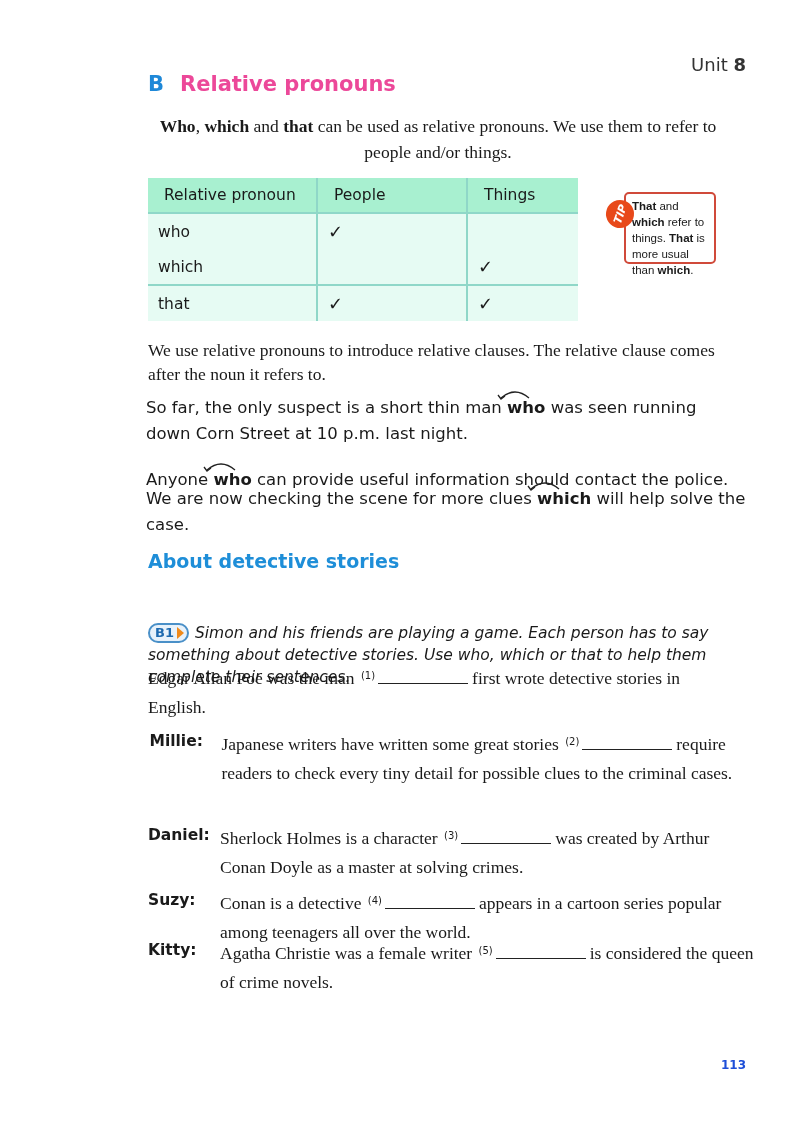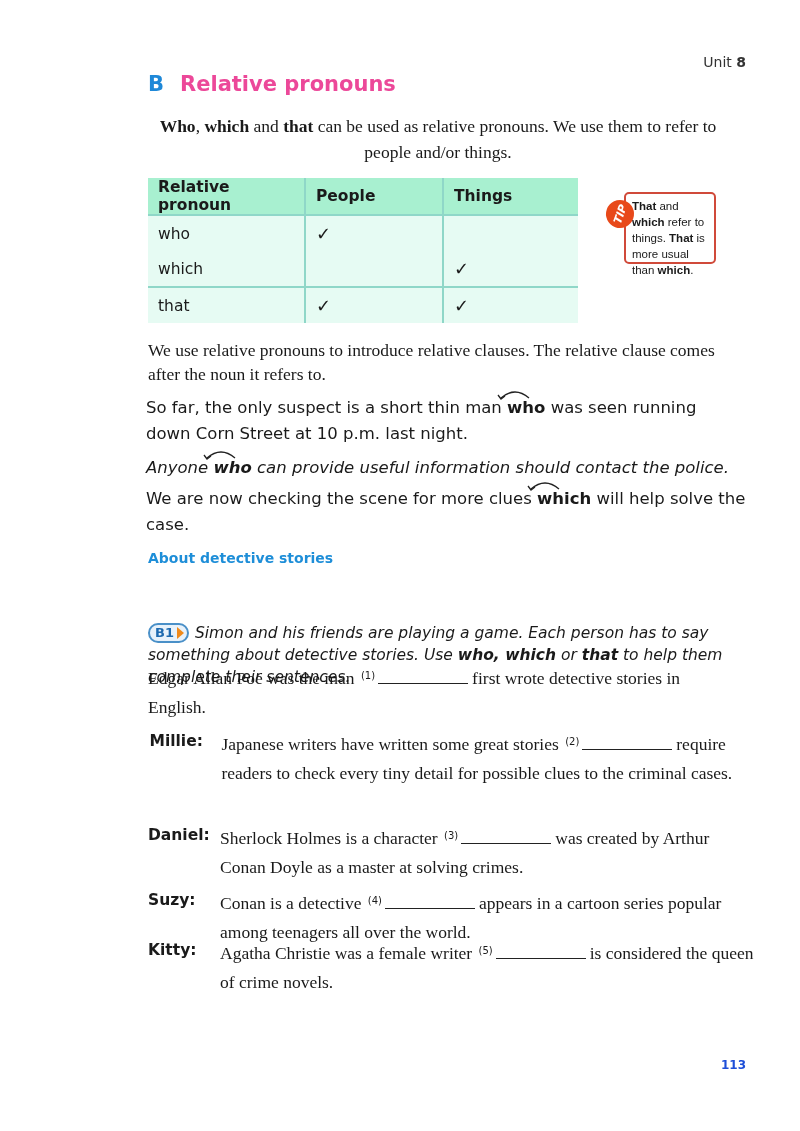--- a/index.html
+++ b/index.html
@@ -1,41 +1,41 @@
 <!DOCTYPE html>
 <html><head>
 <meta charset="utf-8">
 <style>
   html,body{margin:0;padding:0;background:#fff;}
   body{width:800px;height:1131px;position:relative;overflow:hidden;color:#1a1a1a;}
   .sans{font-family:"DejaVu Sans","Liberation Sans",sans-serif;}
   .serif{font-family:"Liberation Serif","DejaVu Serif",serif;}
   .abs{position:absolute;}
-  .unit{right:54px;top:54px;font-size:14px;color:#333;}
+  .unit{right:54px;top:54px;font-size:18px;color:#333;}
   .unit b{font-weight:bold;}
   .title{left:148px;top:72px;font-size:21px;font-weight:bold;}
   .title .letter{color:#1e88d8;margin-right:16px;}
   .title .text{color:#ec4899;}
   .intro{left:148px;top:113px;width:580px;font-size:17.5px;line-height:26px;text-align:center;}
   table.rp{position:absolute;left:148px;top:178px;width:430px;border-collapse:collapse;font-size:15.5px;}
-  table.rp th{background:#a8f0d0;text-align:left;font-weight:bold;padding:0 10px;height:34px;border-right:2px solid #8fd7c8;}
+  table.rp th{background:#a8f0d0;text-align:left;font-weight:normal;padding:0 16px;height:34px;border-right:2px solid #8fd7c8;}
   table.rp td{background:#e6fbf3;padding:0 10px;height:35px;border-right:2px solid #8fd7c8;border-top:2px solid #8fd7c8;}
   table.rp th:last-child, table.rp td:last-child{border-right:none;margin-left:29px;}
   table.rp tr:nth-child(2) td{border-top:none;}
   .check{font-size:18px;}
   .tip{left:606px;top:192px;width:112px;height:80px;}
   .tip-badge{position:absolute;left:0;top:8px;width:28px;height:28px;border-radius:50%;background:#e8491a;color:#fff;font-size:11px;font-weight:bold;font-style:italic;display:flex;align-items:center;justify-content:center;transform:rotate(-70deg);}
   .tip-box{position:absolute;left:18px;top:0;width:92px;height:72px;border:2px solid #d04a3a;border-radius:5px;background:#fff;font-size:11.5px;line-height:16px;padding:4px 6px;box-sizing:border-box;font-family:"Liberation Sans",sans-serif;}
   .para2{left:148px;top:338px;width:600px;font-size:17.5px;line-height:24px;}
   .ex{left:146px;font-size:16.5px;line-height:26px;width:600px;}
   .ex b{font-weight:bold;position:relative;}
   .arc{position:absolute;top:-10px;left:-10px;width:36px;height:12px;}
-  .sub{left:148px;top:550px;font-size:14px;font-weight:bold;color:#1e8ed8;}
+  .sub{left:148px;top:550px;font-size:19px;font-weight:bold;color:#1e8ed8;}
   .instr{left:148px;top:584px;width:600px;font-size:15.5px;line-height:22px;font-style:italic;}
-  .instr b{font-style:italic;font-weight:bold;}
+  .instr b{font-style:italic;font-weight:normal;}
   .b1{display:inline-flex;align-items:center;border:2px solid #4a90c8;border-radius:10px;background:#e8f2fb;height:16px;padding:0 3px 0 5px;font-style:normal;font-weight:bold;color:#1e6ab0;font-size:13px;margin-right:6px;vertical-align:1px;margin-top:39px;}
   .b1 .tri{width:0;height:0;border-top:6px solid transparent;border-bottom:6px solid transparent;border-left:7px solid #f08a1a;margin-left:3px;}
   .item{left:148px;width:610px;display:flex;}
   .item .who{width:72px;font-size:15.5px;font-weight:bold;line-height:29px;flex:none;}
   .item .txt{font-size:17.5px;line-height:29px;width:535px;}
   .num{font-size:10px;vertical-align:5px;margin:0 3px 0 2px;}
   .blank{display:inline-block;width:90px;border-bottom:1px solid #222;height:14px;margin-right:4px;}
   .pageno{right:54px;top:1058px;font-size:12px;font-weight:bold;color:#1d4ed8;}
 </style>
 </head>
@@ -84,21 +84,21 @@
   <div class="tip-badge sans">TIP</div>
 </div>
 
 <div class="abs para2 serif">We use relative pronouns to introduce relative clauses. The relative clause comes after the noun it refers to.</div>
 
 <div id="examples">
     <div class="abs ex sans" style="top: 395px;"><span>So far, the only suspect is a short thin man </span><b>who<svg class="arc" viewBox="0 0 36 12">
           <path d="M4 10 Q18 -2 32 10" fill="none" stroke="#222" stroke-width="1.3"></path>
           <path d="M1 7 L4 11 L8 8" fill="none" stroke="#222" stroke-width="1.3"></path>
         </svg></b><span> was seen running down Corn Street at 10 p.m. last night.</span></div>
-    <div class="abs ex sans" style="top: 455px; font-style: italic;"><span>Anyone </span><b>who<svg class="arc" viewBox="0 0 36 12">
+    <div class="abs ex sans" style="top: 467px;"><span>Anyone </span><b>who<svg class="arc" viewBox="0 0 36 12">
           <path d="M4 10 Q18 -2 32 10" fill="none" stroke="#222" stroke-width="1.3"></path>
           <path d="M1 7 L4 11 L8 8" fill="none" stroke="#222" stroke-width="1.3"></path>
         </svg></b><span> can provide useful information should contact the police.</span></div>
     <div class="abs ex sans" style="top: 486px;"><span>We are now checking the scene for more clues </span><b>which<svg class="arc" viewBox="0 0 36 12">
           <path d="M4 10 Q18 -2 32 10" fill="none" stroke="#222" stroke-width="1.3"></path>
           <path d="M1 7 L4 11 L8 8" fill="none" stroke="#222" stroke-width="1.3"></path>
         </svg></b><span> will help solve the case.</span></div>
   </div>
 
 <div class="abs sub sans">About detective stories</div>

